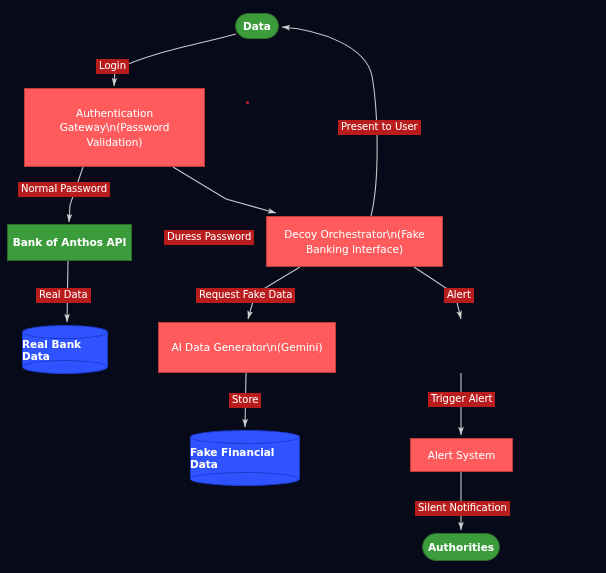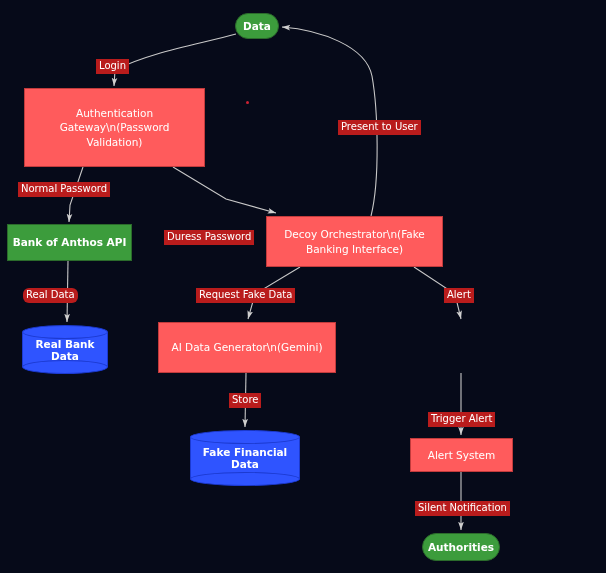--- a/index.html
+++ b/index.html
@@ -100,21 +100,21 @@
     left: 0;
     right: 0;
     top: 0;
     bottom: 0;
     display: flex;
     align-items: center;
     justify-content: center;
     color: #ffffff;
     font-size: 10.5px;
     font-weight: 600;
-    text-align: center;
+    text-align: left;
     z-index: 3;
   }
   .edge-label {
     position: absolute;
     background: #b91c1c;
     color: #ffffff;
     font-size: 10px;
     padding: 1px 3px 2px 3px;
     white-space: nowrap;
     line-height: 1.15;
@@ -200,22 +200,22 @@
   </div>
 
   <div class="node node-pill" style="left:422px; top:533px; width:78px; height:28px;">
     <span class="node-label">Authorities</span>
   </div>
 
   <div class="edge-label" style="left:96px; top:59px;">Login</div>
   <div class="edge-label" style="left:18px; top:182px;">Normal Password</div>
   <div class="edge-label" style="left:164px; top:190px;margin-top:40px;">Duress Password</div>
   <div class="edge-label" style="left:338px; top:120px;">Present to User</div>
-  <div class="edge-label" style="left:23px; top:288px;border-radius:6px;">Real Data</div>
+  <div class="edge-label" style="left:36px; top:288px;">Real Data</div>
   <div class="edge-label" style="left:196px; top:288px;">Request Fake Data</div>
   <div class="edge-label" style="left:444px; top:288px;">Alert</div>
   <div class="edge-label" style="left:229px; top:393px;">Store</div>
-  <div class="edge-label" style="left:428px; top:412px;">Trigger Alert</div>
+  <div class="edge-label" style="left:428px; top:392px;">Trigger Alert</div>
   <div class="edge-label" style="left:415px; top:501px;">Silent Notification</div>
 
   <div class="artifact-dot" style="left:246px; top:101px;"></div>
 
 </div>
 
 </body></html>

